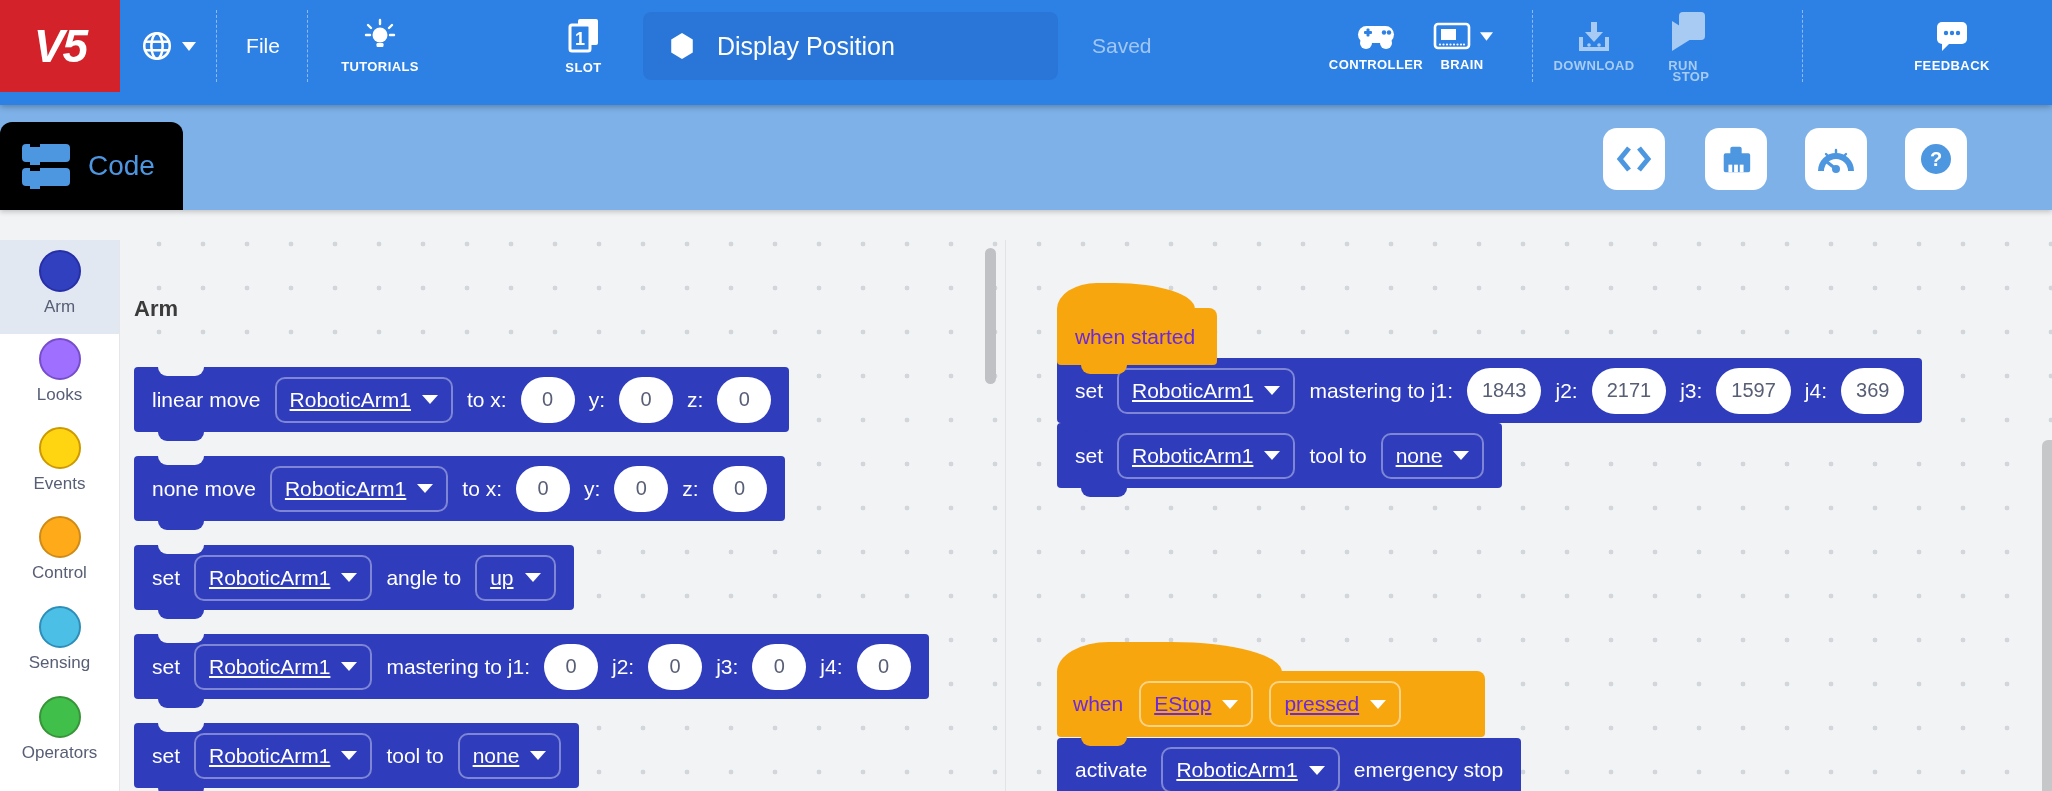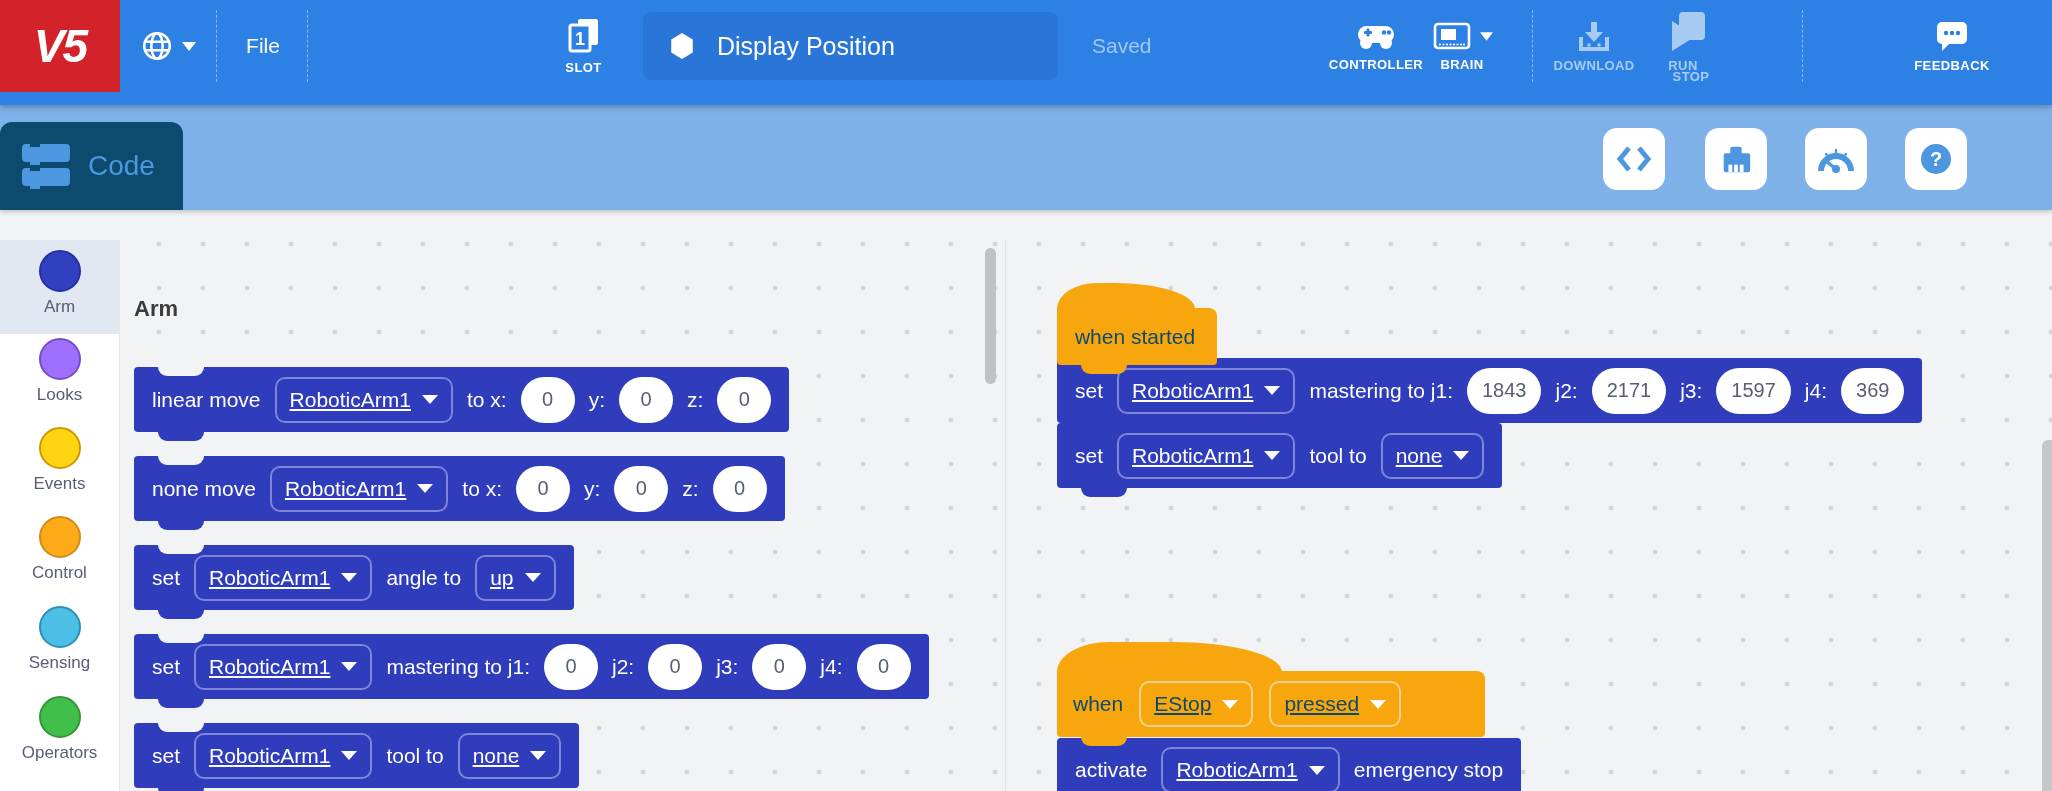--- a/index.html
+++ b/index.html
@@ -39,21 +39,21 @@
   .brain .icon-row{ display:flex; align-items:center; gap:8px; }
   .download{ left:1544px; width:100px; color:var(--disabled); }
   .run{ left:1644px; width:78px; color:var(--disabled);justify-content:center; }
   .stop{ left:1652px; width:78px; color:var(--disabled);gap:21px; }
   .share{ left:1812px; width:88px; }
   .feedback{ left:1900px; width:104px; }
 
   
   .subbar{ position:absolute; left:0; top:92px; width:2052px; height:118px;
     background:var(--sub-blue); box-shadow:0 2px 5px rgba(0,0,0,.20); z-index:40; }
-  .code-tab{ position:absolute; left:0; top:30px; width:183px; height:88px; background:#0c4a6e;
+  .code-tab{ position:absolute; left:0; top:30px; width:183px; height:88px; background:#000000;
     border-radius:12px 12px 0 0; display:flex; align-items:center; gap:14px; padding:0 18px; }
   .code-tab .label{ color:var(--icon-blue); font-size:28px; }
   .sq-btn{ position:absolute; top:36px; width:62px; height:62px; background:#fff;
     border-radius:14px; display:flex; align-items:center; justify-content:center; }
 
   
   .canvas{ position:absolute; left:0; top:210px; width:2052px; height:581px; background:var(--canvas);margin-top:30px; }
   .dots{ position:absolute; left:119px; top:0; right:0; bottom:0;
     background-image:radial-gradient(circle, #D2D5DA 2.1px, transparent 2.7px);
     background-size:44px 44px; background-position:18px 26px; }
@@ -85,21 +85,21 @@
   .hat .tab{ background:var(--hat-yellow); }
   .dd{ height:46px; border:2px solid rgba(255,255,255,.38); border-radius:10px;
     display:flex; align-items:center; gap:11px; padding:0 13px; cursor:pointer;text-decoration:underline; }
   .caret{ width:0; height:0; border-left:8px solid transparent; border-right:8px solid transparent;
     border-top:9px solid #fff; }
   .oval{ background:#fff; color:var(--field-text); height:46px; min-width:54px; border-radius:23px;
     padding:0 15px; display:flex; align-items:center; justify-content:center; font-size:20px;
     font-weight:normal; cursor:text; }
 
   .hat{ position:absolute; background:var(--hat-yellow); border-radius:0 8px 4px 4px;
-    display:flex; align-items:center; gap:16px; padding:0 20px 0 16px; color:#0c4a6e;
+    display:flex; align-items:center; gap:16px; padding:0 20px 0 16px; color:#6d28d9;
     font-size:21px; font-weight:500; white-space:nowrap; }
   .hat .dd{ border-color:rgba(255,255,255,.5); }
   .dome{ position:absolute; background:var(--hat-yellow); }
   .dome1{ top:-25px; left:0; width:138px; height:26px; border-radius:40px 80px 0 0 / 26px 26px 0 0; }
   .dome2{ top:-29px; left:0; width:225px; height:30px; border-radius:52px 110px 0 0 / 30px 30px 0 0; }
 
   .pal-header{ position:absolute; left:134px; top:56px; font-size:22px; font-weight:bold; color:#3B3B3B; }
 
   svg{ display:block; }
 </style>
@@ -126,20 +126,36 @@
   </div>
 
   <div class="tb-sep" style="left:216px"></div>
 
   <div class="tb-item file" style="font-size:21px">
     <span>File</span>
   </div>
 
   <div class="tb-sep" style="left:307px"></div>
 
+  <div class="tb-item tutorials">
+    <span>
+      <svg width="34" height="36" viewBox="0 0 34 36">
+        <g stroke="#fff" stroke-width="2.4" stroke-linecap="round">
+          <line x1="17" y1="2" x2="17" y2="6"></line>
+            <line x1="5" y1="7" x2="8" y2="10"></line>
+          <line x1="29" y1="7" x2="26" y2="10"></line>
+            <line x1="3" y1="17" x2="7" y2="17"></line>
+          <line x1="31" y1="17" x2="27" y2="17"></line>
+        </g>
+        <circle cx="17" cy="17" r="7.5" fill="#fff"></circle>
+        <rect x="13.5" y="25" width="7" height="4" rx="1.2" fill="#fff"></rect>
+      </svg>
+    </span>
+    <span class="tb-label">TUTORIALS</span>
+  </div>
 
   <div class="tb-item slot">
     <span style="position:relative">
       <svg width="40" height="38" viewBox="0 0 40 38">
         <rect x="14" y="2" width="20" height="26" rx="2" fill="#fff"></rect>
         <rect x="6" y="8" width="20" height="26" rx="2" fill="#2E81E4" stroke="#fff" stroke-width="3"></rect>
         <text x="16" y="28" font-size="18" font-weight="bold" fill="#fff" text-anchor="middle" font-family="Liberation Sans, sans-serif">1</text>
       </svg>
     </span>
     <span class="tb-label">SLOT</span>

